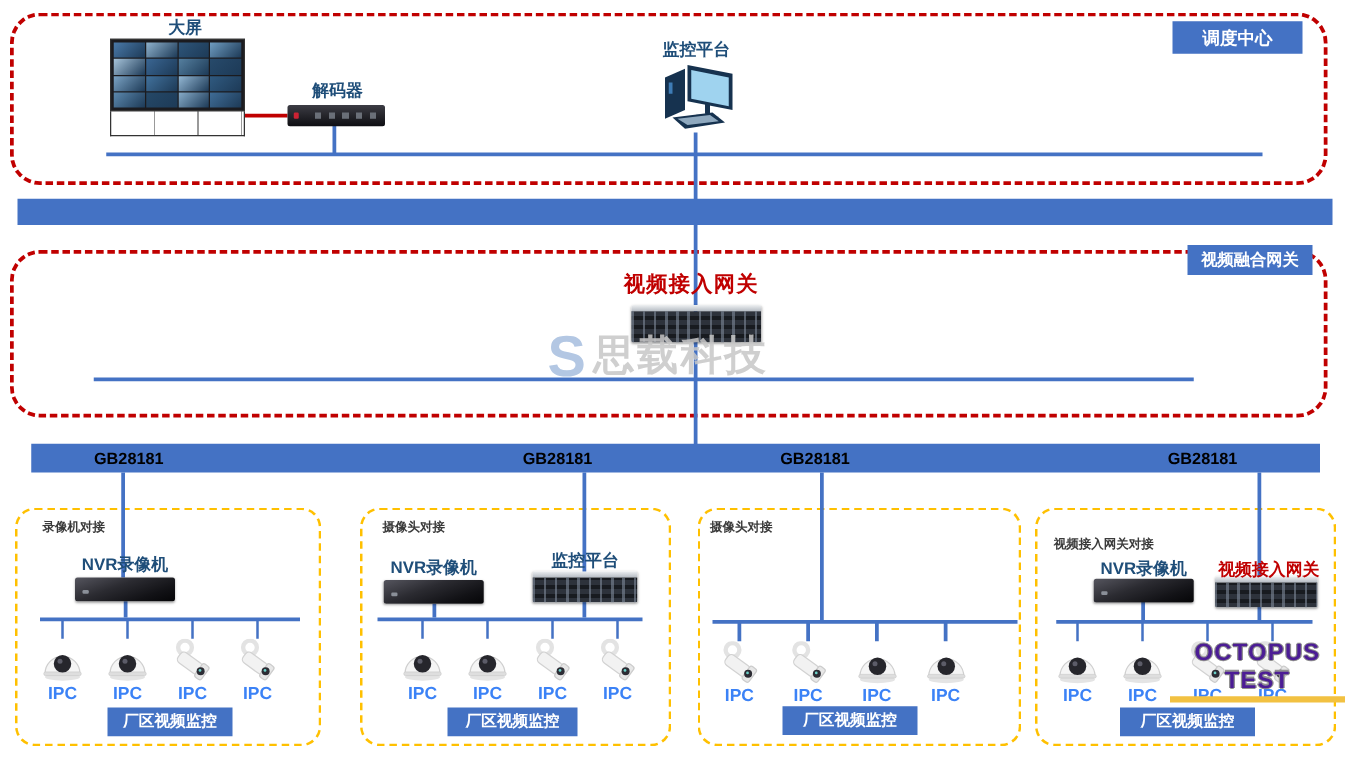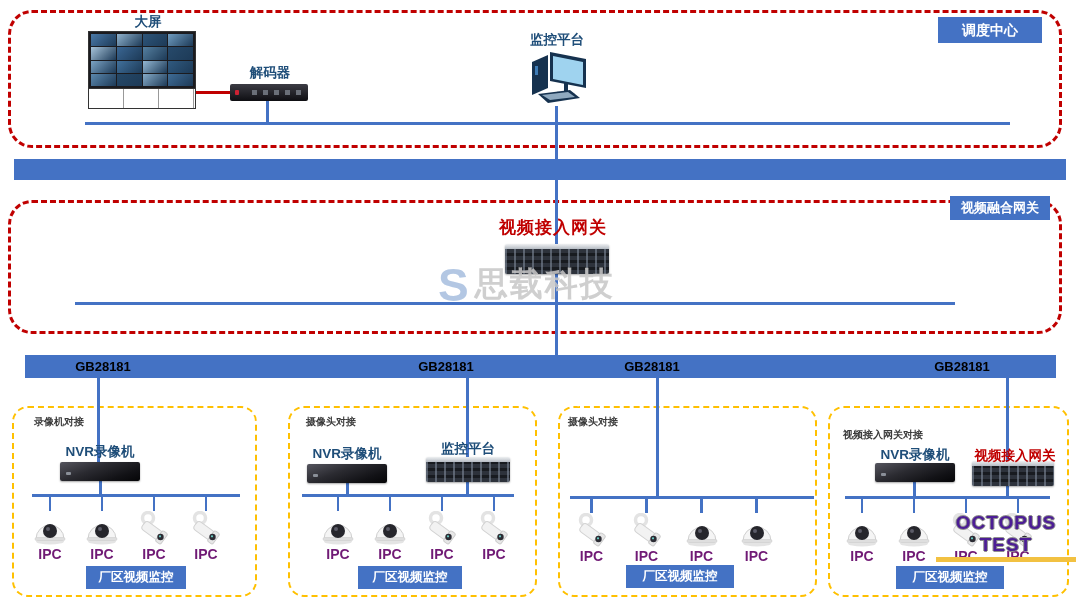--- a/index.html
+++ b/index.html
@@ -48,21 +48,21 @@
   .vw-stand{height:19px;background:linear-gradient(#4c4f55 0%,#37393e 55%,#2a2c30 100%);
       border:1px solid #333;border-top:none;
       background-image:repeating-linear-gradient(90deg,transparent 0 34px,rgba(0,0,0,.4) 34px 35px);}
 
   
   .cam-row{position:absolute;display:flex;justify-content:space-between;z-index:2;}
   .cam-cell{width:52px;display:flex;flex-direction:column;align-items:center;}
   .cam-cell.w55{width:55px;}
   .cam-cell .drop{width:2.5px;height:16px;background:#4472C4;}
   .cam-wrap{height:34px;display:flex;align-items:flex-end;justify-content:center;}
-  .ipc{color:#701a75;font-weight:bold;font-size:14px;margin-top:1px;}
+  .ipc{color:#3b82f6;font-weight:bold;font-size:14px;margin-top:1px;}
 
   .zone-badge{height:23px;line-height:23px;font-size:12.5px;}
 
   
   .brand-mark{display:flex;align-items:center;z-index:5;opacity:0.85;pointer-events:none;}
   .brand-s{font-size:46px;font-weight:bold;color:#a6bedf;line-height:40px;margin-right:6px;}
   .brand-text{font-size:33px;color:#c7c7c7;letter-spacing:2px;font-weight:bold;}
   .octo{z-index:6;text-align:center;pointer-events:none;}
   .octo .l1{font-size:19px;font-weight:bold;letter-spacing:1px;color:#4c1d95;
       text-shadow:1px 0 0 #909090,-1px 0 0 #909090,0 1px 0 #909090,0 -1px 0 #909090;}

